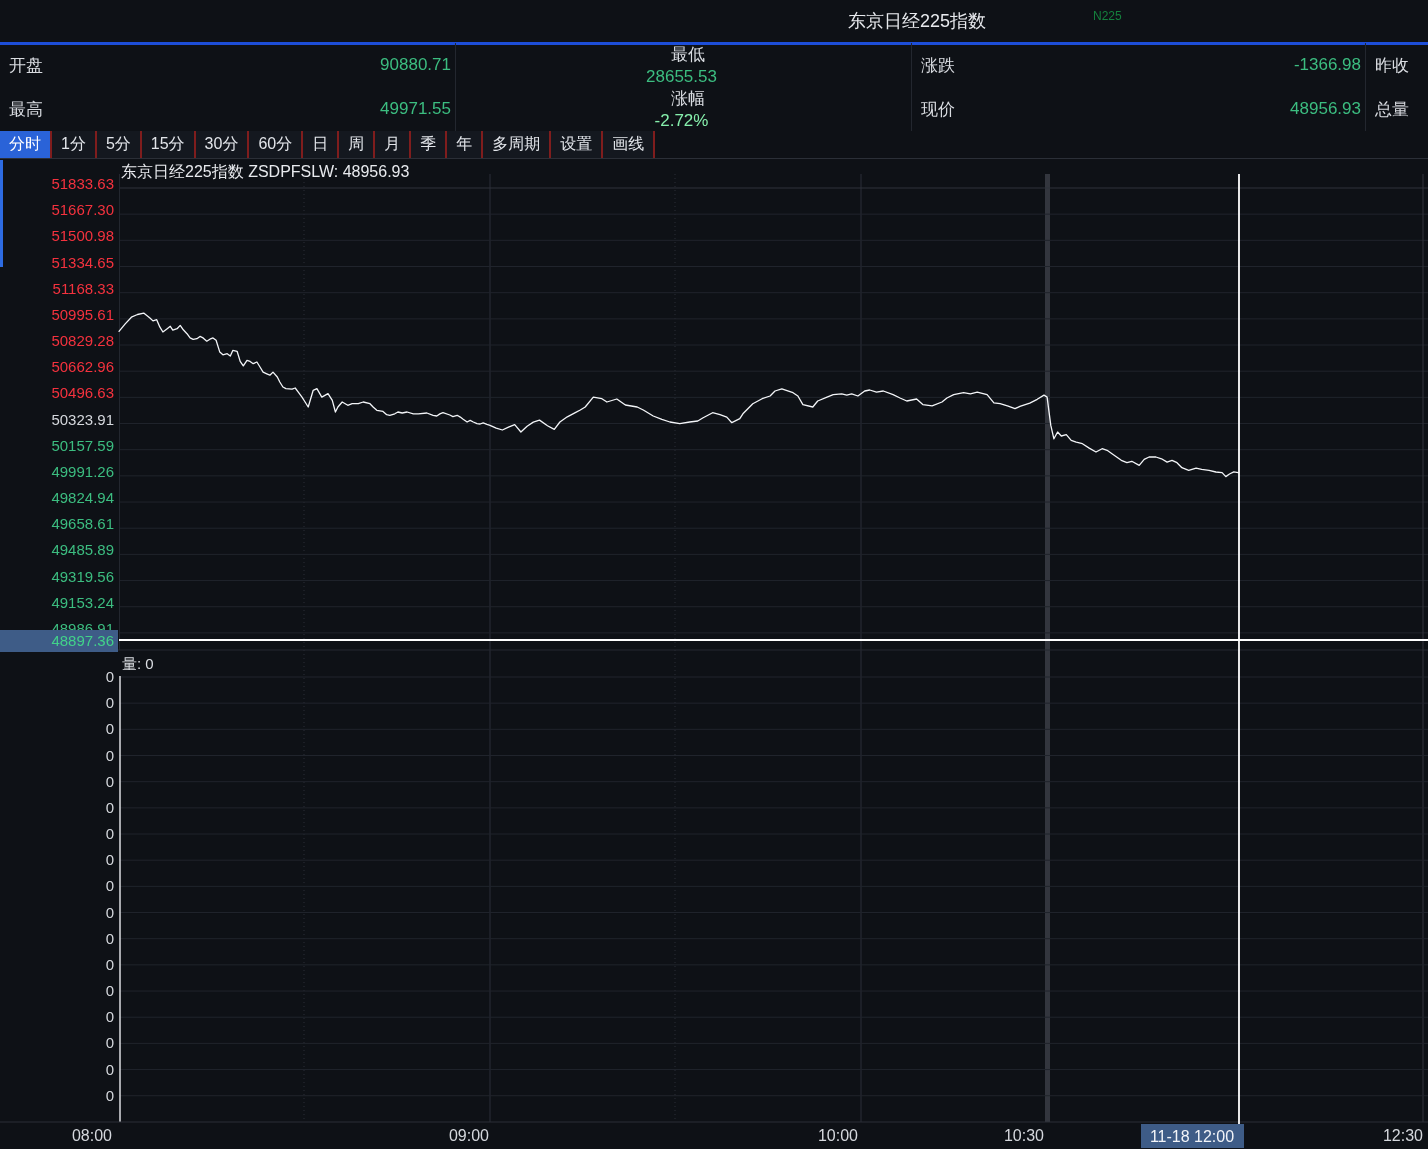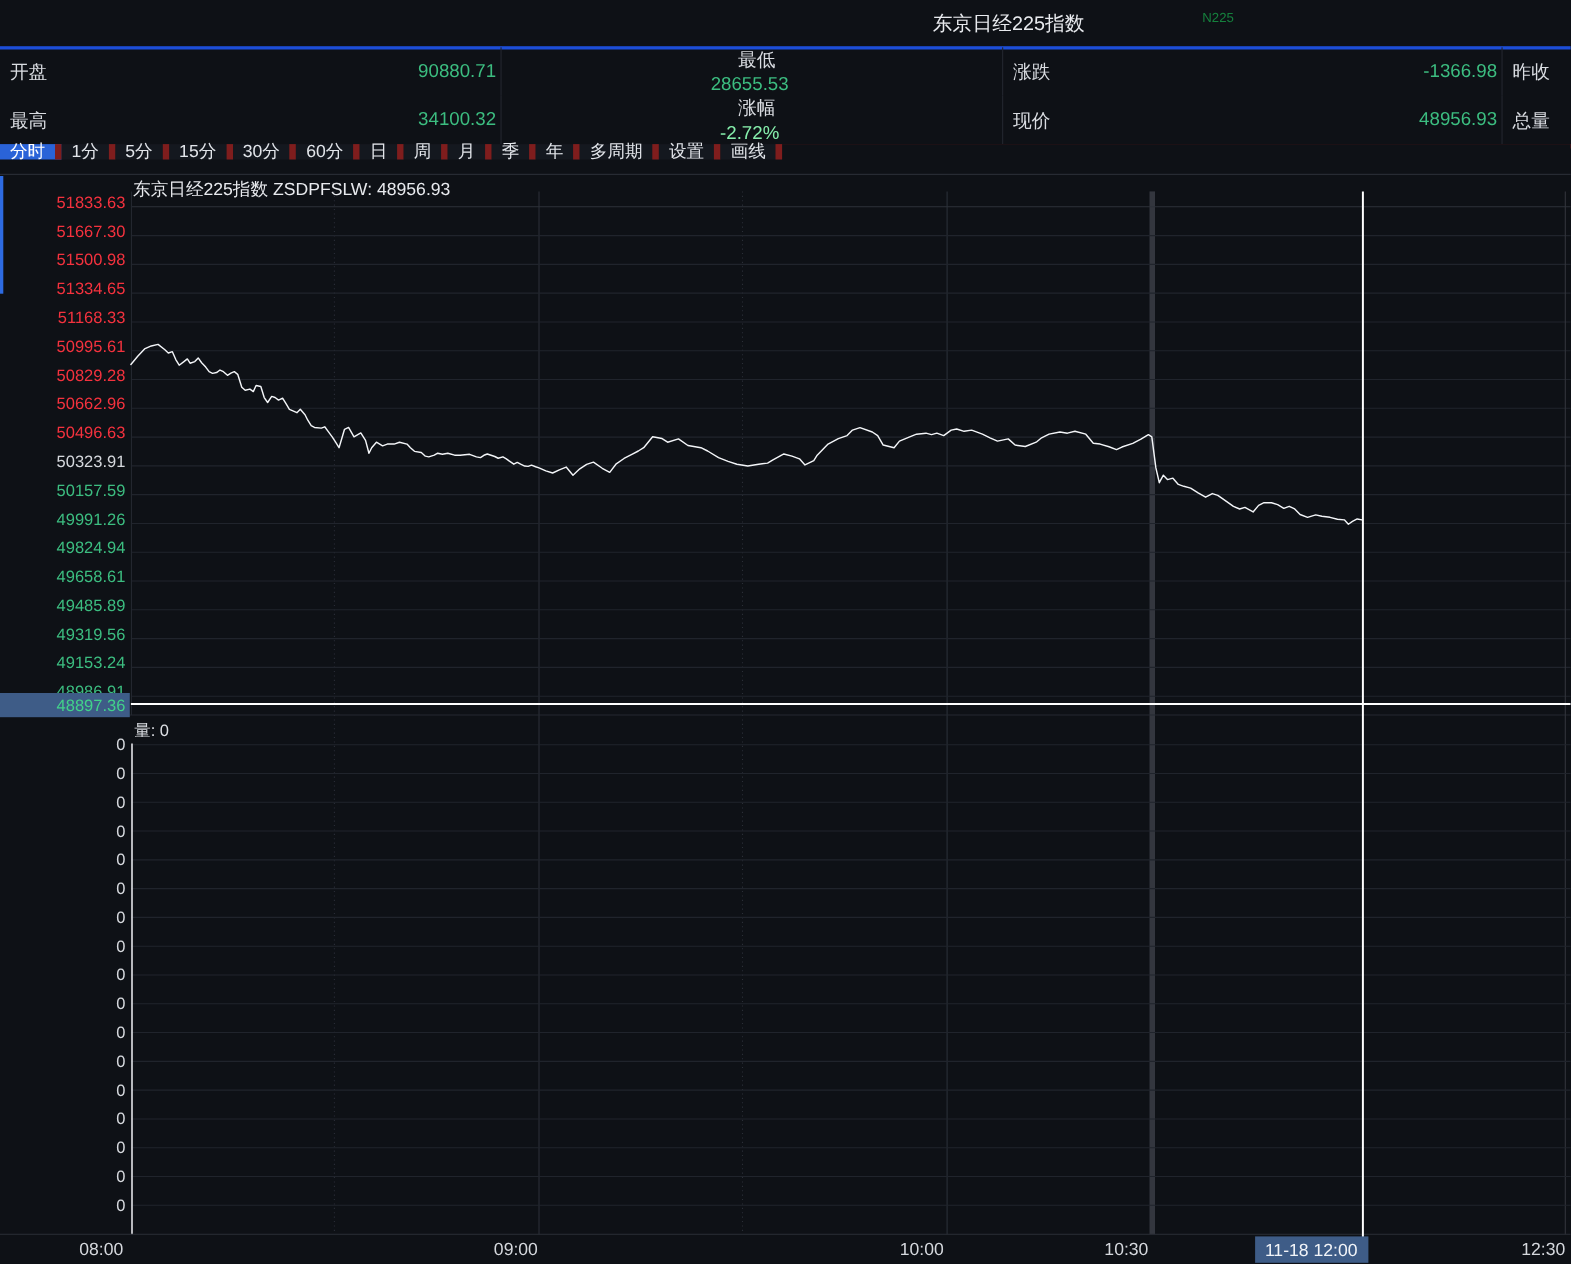--- a/index.html
+++ b/index.html
@@ -16,22 +16,22 @@
     border-right:1px solid #23272f;overflow:hidden;}
   .q-cell:nth-child(1){width:456px;}
   .q-cell:nth-child(2){width:456px;flex-direction:column;}
   .q-cell:nth-child(3){width:454px;}
   .q-cell:nth-child(4){width:62px;border-right:none;}
   .q-label{font-size:17px;color:#d9dce1;padding-left:9px;white-space:nowrap;}
   .q-value{font-size:17px;padding-right:4px;white-space:nowrap;font-weight:500;}
   
   #tabs{position:absolute;left:0;top:131px;width:1428px;height:27px;display:flex;
     border-bottom:1px solid #2b2f37;background:#0e1116;}
-  .tab{box-sizing:border-box;height:14px;padding:0 9px;display:flex;align-items:center;
-    font-size:16px;color:#e2e5ea;background:#14181f;border-right:6px solid #7f1d1d;cursor:default;white-space:nowrap;}
+  .tab{box-sizing:border-box;height:27px;padding:0 9px;display:flex;align-items:center;
+    font-size:16px;color:#e2e5ea;background:#14181f;border-right:2px solid #7f1d1d;cursor:default;white-space:nowrap;}
   .tab.active{background:#2a63d8;color:#ffffff;}
   
   #chart-wrap{position:absolute;left:0;top:158px;width:1364px;height:991px;}
   #left-thumb{position:absolute;left:0;top:160px;width:3px;height:107px;background:#2d6be2;}
   svg text{font-family:"Liberation Sans","DejaVu Sans",sans-serif;}
 </style>
 </head>
 <body>
 
 <div id="app">
@@ -55,21 +55,21 @@
           <span class="q-label">涨跌</span>
           <span class="q-value" style="color: rgb(60, 189, 128); margin-left: 24px;">-1366.98</span>
         </div>
         <div class="q-cell">
           <span class="q-label">昨收</span>
         </div>
       </div>
     <div class="q-row" style="top:44px" id="q-row-1">
         <div class="q-cell">
           <span class="q-label">最高</span>
-          <span class="q-value" style="color: rgb(60, 189, 128);">34100.32</span>
+          <span class="q-value" style="color: rgb(60, 189, 128);">49971.55</span>
         </div>
         <div class="q-cell">
           <span class="q-label">涨幅</span>
           <span class="q-value" style="color: #86efac;">-2.72%</span>
         </div>
         <div class="q-cell">
           <span class="q-label">现价</span>
           <span class="q-value" style="color: rgb(60, 189, 128);">48956.93</span>
         </div>
         <div class="q-cell">

